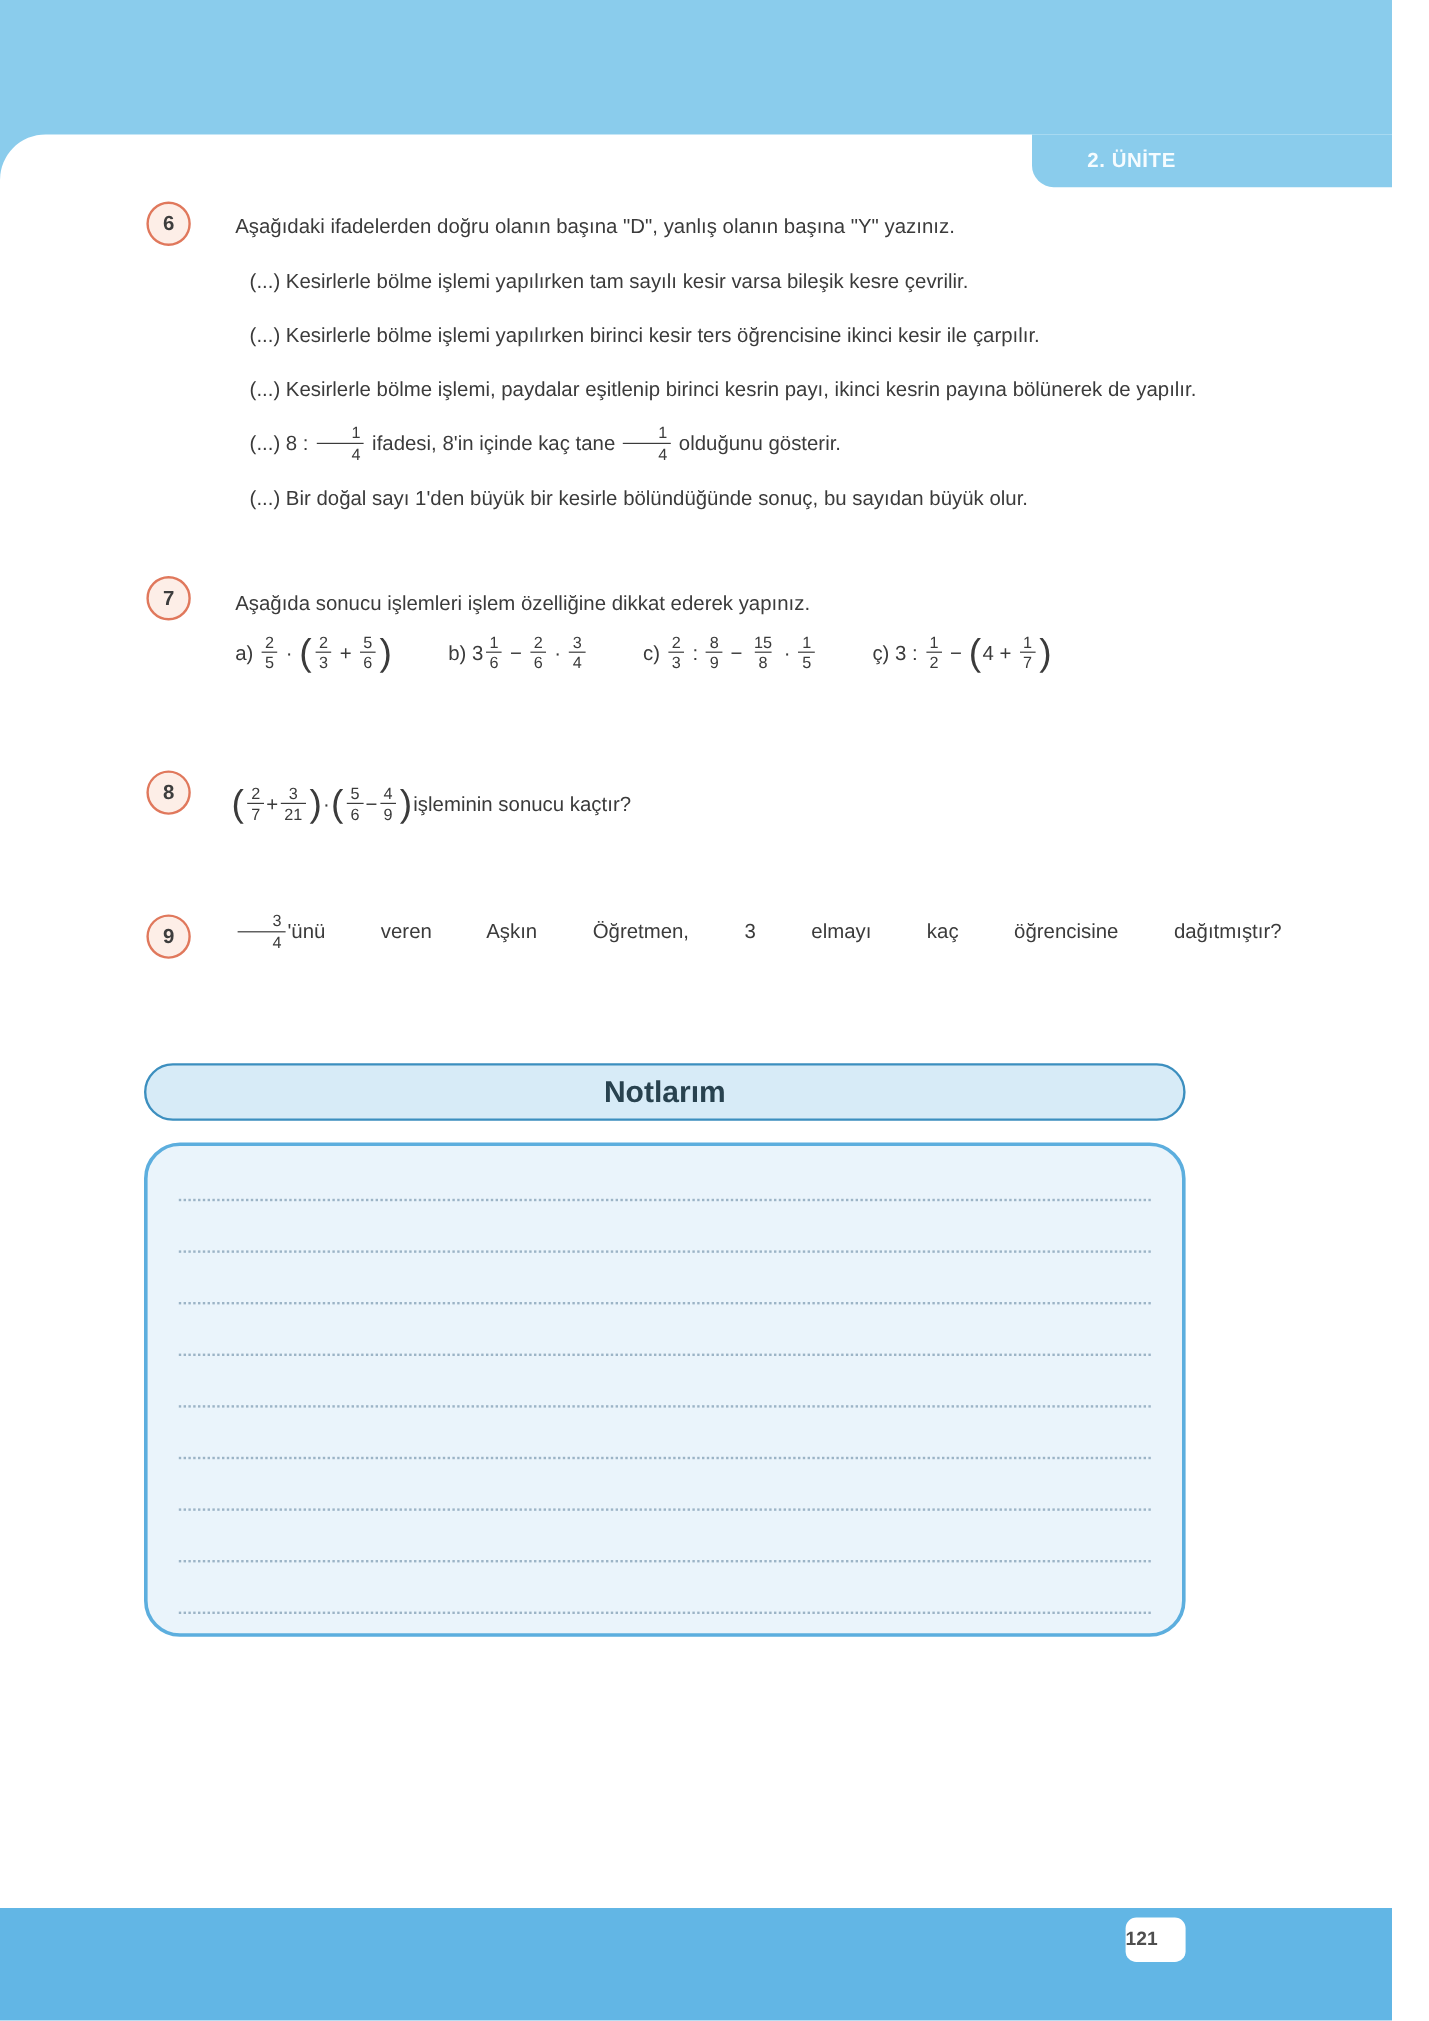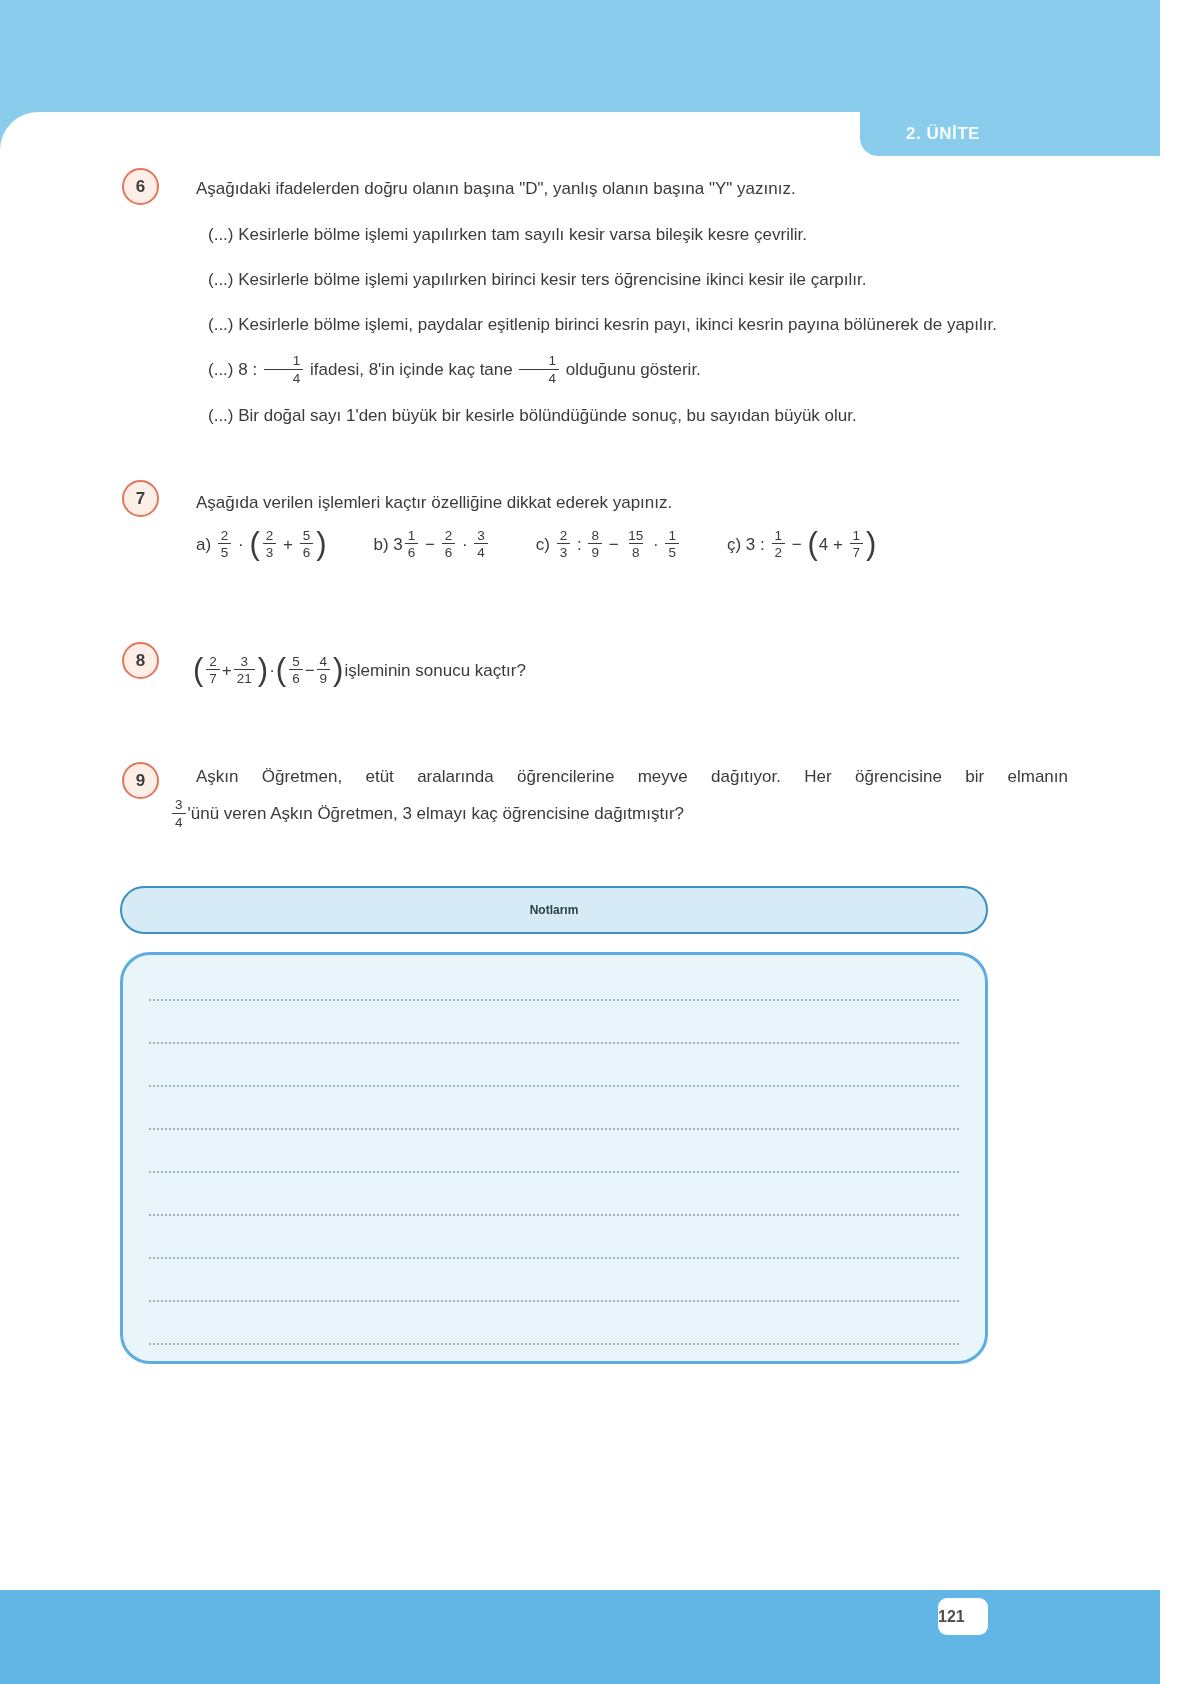--- a/index.html
+++ b/index.html
@@ -61,21 +61,21 @@
   .big-paren{
     display:inline-block;font-size:31px;font-weight:300;line-height:1;
     vertical-align:middle;margin:0 1px;position:relative;top:-2px;color:#3b3b3b;
   }
   
   .notes-pill{
     position:absolute;left:120px;top:886px;width:868px;height:48px;box-sizing:border-box;
     background:#d7ebf7;border:2.5px solid #3c8fbf;border-radius:26px;
     display:flex;align-items:center;justify-content:center;
   }
-  .notes-pill span{font-size:12px;font-weight:bold;color:#28424f;}
+  .notes-pill span{font-size:25px;font-weight:bold;color:#28424f;}
   .notes-box{
     position:absolute;left:120px;top:952px;width:868px;height:412px;box-sizing:border-box;
     background:#eaf4fb;border:3px solid #5caede;border-radius:30px;
   }
   .note-lines{padding:3px 26px 0 26px;}
   .note-line{height:41px;border-bottom:2px dotted #9cb4c6;}
 </style>
 </head>
 <body>
 
@@ -101,21 +101,21 @@
         </span> ifadesi, 8'in içinde kaç tane <span class="frac">
           <span class="num">1</span>
           <span class="den">4</span>
         </span> olduğunu gösterir.</p>
       <p class="statement">(...) Bir doğal sayı 1'den büyük bir kesirle bölündüğünde sonuç, bu sayıdan büyük olur.</p>
     </div>
 
   <div class="q-circle pos-c7">
     <span>7</span>
   </div>
-  <div class="txt q7-prompt">Aşağıda verilen işlemleri kaçtır özelliğine dikkat ederek yapınız.</div>
+  <div class="txt q7-prompt">Aşağıda sonucu işlemleri işlem özelliğine dikkat ederek yapınız.</div>
   <div class="txt q7-exprs">
       <p class="expr">a) <span class="frac">
           <span class="num">2</span>
           <span class="den">5</span>
         </span> · <span class="big-paren">(</span><span class="frac">
           <span class="num">2</span>
           <span class="den">3</span>
         </span> + <span class="frac">
           <span class="num">5</span>
           <span class="den">6</span>
@@ -166,21 +166,20 @@
         <span class="den">6</span>
       </span> − <span class="frac">
         <span class="num">4</span>
         <span class="den">9</span>
       </span><span class="big-paren">)</span> işleminin sonucu kaçtır?</div>
 
   <div class="q-circle pos-c9">
     <span>9</span>
   </div>
   <div class="txt q9-para">
-      <p class="q9-line">Aşkın Öğretmen, etüt aralarında öğrencilerine meyve dağıtıyor. Her öğrencisine bir elmanın</p>
       <p class="q9-line"><span class="frac">
           <span class="num">3</span>
           <span class="den">4</span>
         </span>'ünü veren Aşkın Öğretmen, 3 elmayı kaç öğrencisine dağıtmıştır?</p>
     </div>
 
   <div class="notes-pill">
     <span>Notlarım</span>
   </div>
   <div class="notes-box">

